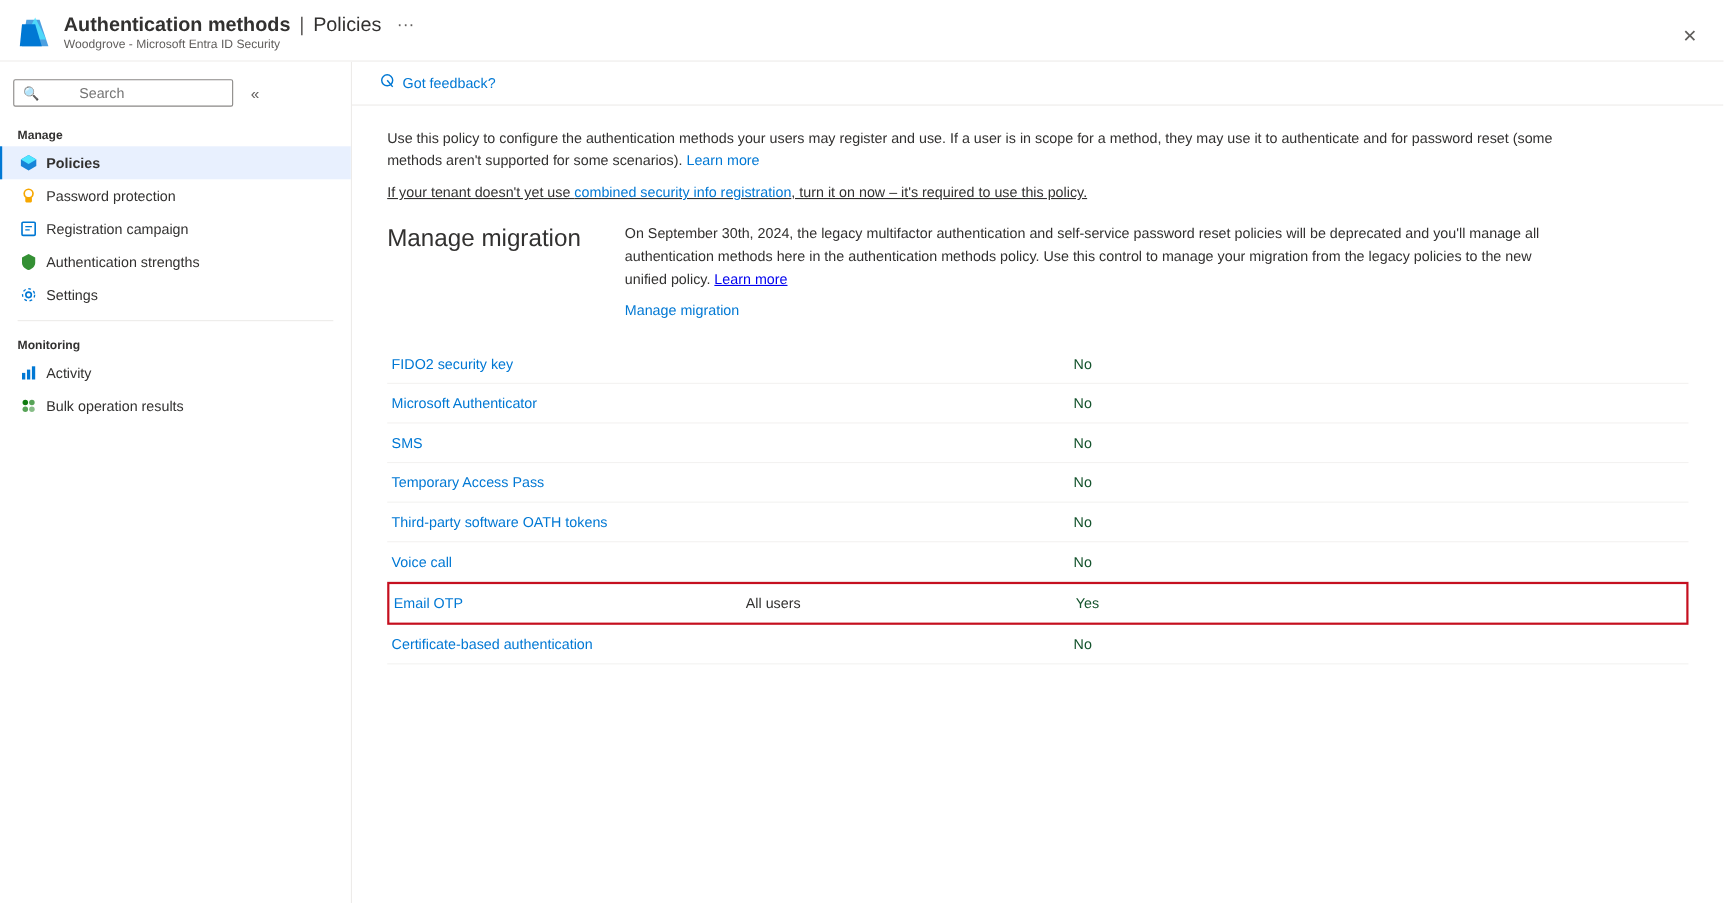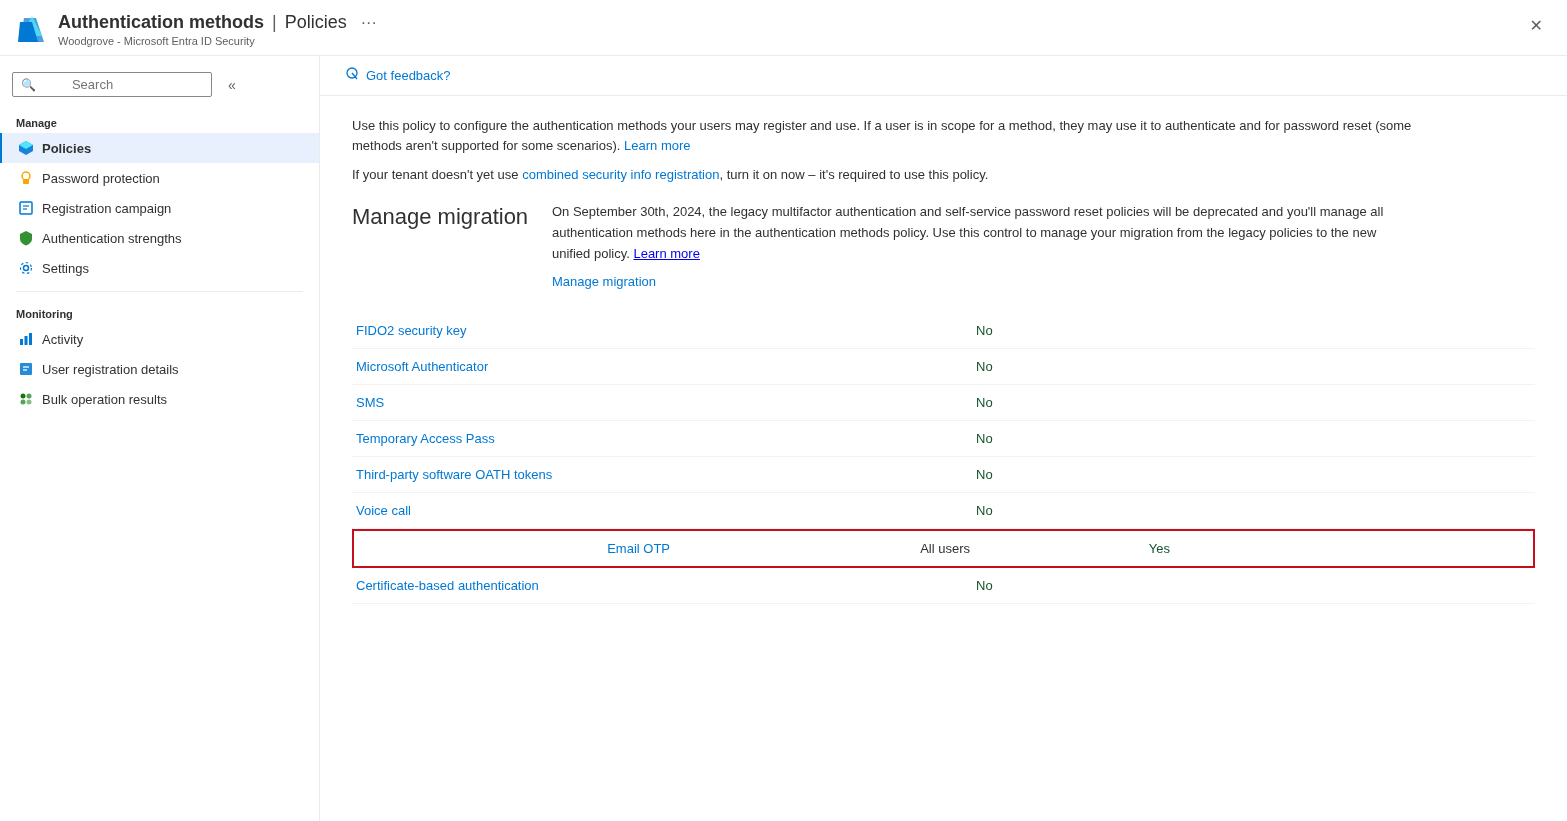--- a/index.html
+++ b/index.html
@@ -1,19 +1,19 @@
 <!DOCTYPE html>
 <html><head>
   <meta charset="utf-8">
   <style>
     * { box-sizing: border-box; margin: 0; padding: 0; }
     body { font-family: 'Segoe UI', Arial, sans-serif; font-size: 13px; color: #323130; background: #fff; display: flex; flex-direction: column; height: 821px; overflow: hidden; }
 
     
-    .header { display: flex; align-items: flex-start; justify-content: space-between; padding: 12px 16px 8px 16px; border-bottom: 1px solid #edebe9; background: #fff; }
+    .header { display: flex; align-items: flex-end; justify-content: space-between; padding: 12px 16px 8px 16px; border-bottom: 1px solid #edebe9; background: #fff; }
     .header-left { display: flex; align-items: center; gap: 10px; }
     .logo { width: 32px; height: 32px; }
     .close-btn { font-size: 16px; color: #605e5c; cursor: pointer; background: none; border: none; padding: 4px 8px; }
 
     
     .layout { display: flex; flex: 1; overflow: hidden; }
 
     
     .sidebar { width: 320px; border-right: 1px solid #edebe9; background: #fff; display: flex; flex-direction: column; overflow-y: auto; padding: 8px 0; }
     .search-container { padding: 8px 12px 12px 12px; }
@@ -26,33 +26,33 @@
     .sidebar-item.active { background: #e8f0fe; border-left: 2px solid #0078d4; font-weight: 600; }
     .sidebar-item .icon { width: 16px; height: 16px; display: flex; align-items: center; justify-content: center; font-size: 14px; flex-shrink: 0; }
     .divider { border: none; border-top: 1px solid #edebe9; margin: 8px 16px; }
 
     
     .main { flex: 1; overflow-y: auto; padding: 0; }
     .feedback-bar { display: flex; align-items: center; gap: 6px; padding: 10px 24px; border-bottom: 1px solid #edebe9; font-size: 13px; color: #0078d4; cursor: pointer; }
     .content-area { padding: 20px 32px; }
     .intro-text { font-size: 13px; color: #323130; line-height: 1.5; margin-bottom: 12px; max-width: 1100px; }
     .intro-text a { color: #0078d4; text-decoration: none; }
-    .notice-text { font-size: 13px; color: #323130; margin-bottom: 20px; }
+    .notice-text { font-size: 13px; color: #323130; margin-bottom: 20px; text-decoration: underline; }
     .notice-text a { color: #0078d4; text-decoration: none; }
 
     
-    .migration-section { display: flex; gap: 20px; margin-bottom: 24px; align-items: flex-start; }
+    .migration-section { display: flex; gap: 36px; margin-bottom: 24px; align-items: flex-start; }
     .migration-link { display: block; margin-top: 10px; color: #0078d4; font-size: 13px; text-decoration: none; cursor: pointer; }
 
     
     .table-container { margin-top: 16px; }
     .table-header { display: grid; grid-template-columns: 320px 300px 200px; padding: 8px 0; border-bottom: 1px solid #edebe9; font-weight: 600; font-size: 13px; color: #323130; }
     .table-header span { padding: 0 4px; }
     .table-row { display: grid; grid-template-columns: 320px 300px 200px; padding: 10px 0; border-bottom: 1px solid #f3f2f1; font-size: 13px; align-items: center; }
-    .table-row.highlighted { border: 2px solid #c50f1f; background: #fff; text-align: right; }
+    .table-row.highlighted { border: 2px solid #c50f1f; background: #fff; }
     .table-row span { padding: 0 4px; }
     .table-row a { color: #0078d4; text-decoration: none; }
     .cell-method { padding-left: 4px; }
     .cell-enabled { color: #14532d; }
   </style>
 </head>
 <body>
 
 <div class="header">
   <div class="header-left">
@@ -149,30 +149,20 @@
       <span class="icon">
         <svg width="16" height="16" viewBox="0 0 16 16">
             <rect x="2" y="8" width="3" height="6" fill="#0078d4"></rect>
             <rect x="6.5" y="5" width="3" height="9" fill="#0078d4"></rect>
             <rect x="11" y="2" width="3" height="12" fill="#0078d4"></rect>
           </svg>
       </span>
       <span>Activity</span>
     </div>
 
-    <div class="sidebar-item">
-      <span class="icon">
-        <svg width="16" height="16" viewBox="0 0 16 16">
-            <rect x="2" y="2" width="12" height="12" rx="1" fill="#0078d4" opacity="0.85"></rect>
-            <line x1="5" y1="6" x2="11" y2="6" stroke="#fff" stroke-width="1.3"></line>
-            <line x1="5" y1="9" x2="9" y2="9" stroke="#fff" stroke-width="1.3"></line>
-          </svg>
-      </span>
-      <span>User registration details</span>
-    </div>
 
 
     <div class="sidebar-item">
       <span class="icon">
         <svg width="16" height="16" viewBox="0 0 16 16">
             <circle cx="5" cy="5" r="2.5" fill="#107c10"></circle>
             <circle cx="11" cy="5" r="2.5" fill="#107c10" opacity="0.7"></circle>
             <circle cx="5" cy="11" r="2.5" fill="#107c10" opacity="0.7"></circle>
             <circle cx="11" cy="11" r="2.5" fill="#107c10" opacity="0.5"></circle>
           </svg>

